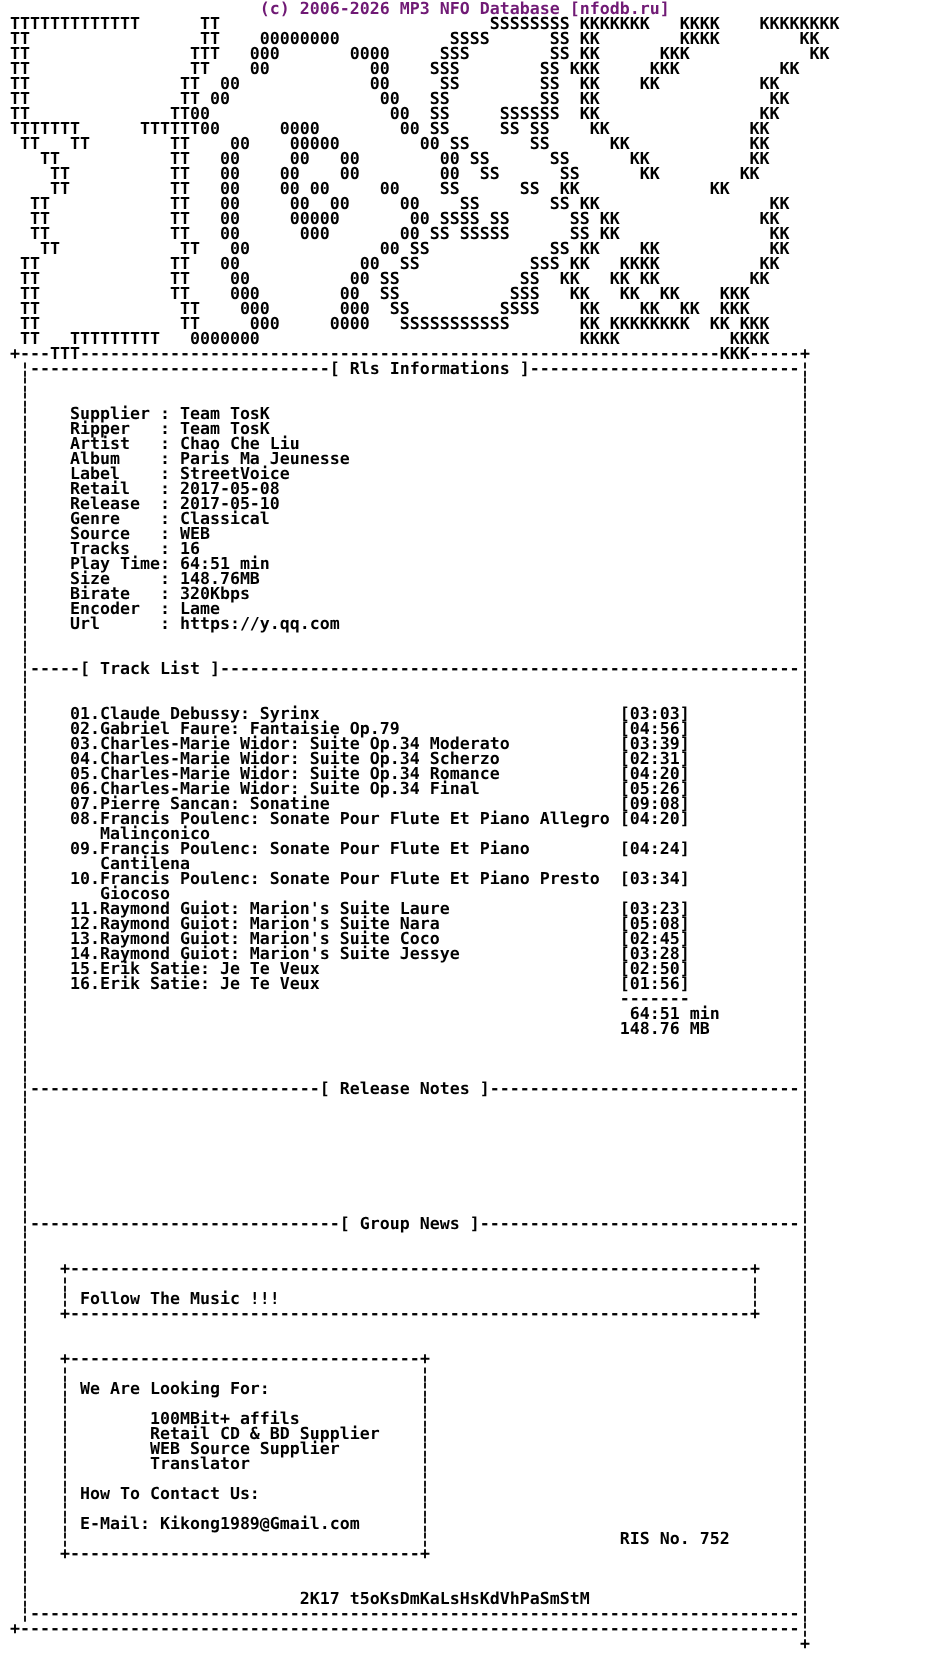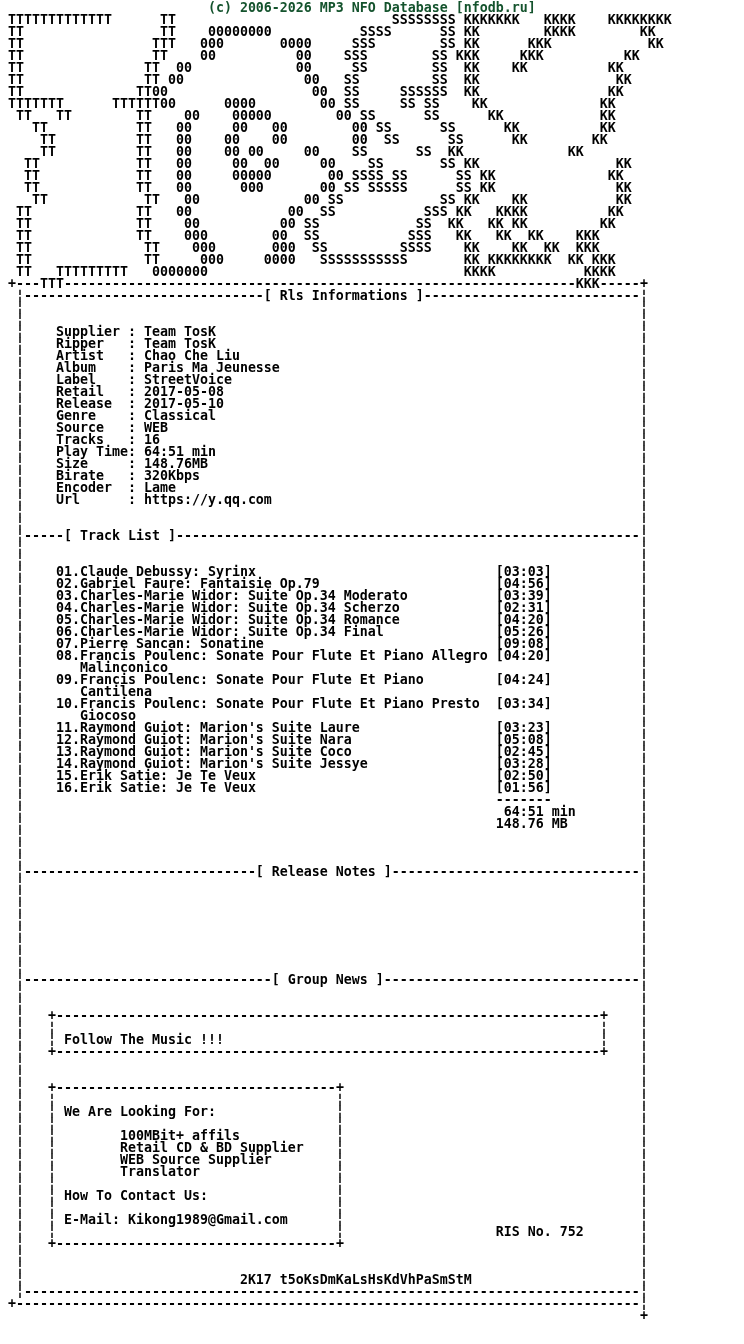--- a/index.html
+++ b/index.html
@@ -16,21 +16,21 @@
     padding: 0;
     font-family: "DejaVu Sans Mono", "Liberation Mono", monospace;
     font-weight: bold;
     font-size: 13.29px;
     line-height: 12px;
     letter-spacing: 0;
     color: #000000;
     white-space: pre;
   }
   pre.nfo.main { left: 0; top: 2px; }
-  .red { color: #14532d; }
+  .red { color: #701a75; }
 </style>
 </head>
 <body>
 
 <div>
   <pre class="nfo main"><span class="red">                          (c) 2006-2026 MP3 NFO Database [nfodb.ru]</span>
 <span> TTTTTTTTTTTTT      TT                           SSSSSSSS KKKKKKK   KKKK    KKKKKKKK
  TT                 TT    00000000           SSSS      SS KK        KKKK        KK
  TT                TTT   000       0000     SSS        SS KK      KKK            KK
  TT                TT    00          00    SSS        SS KKK     KKK          KK

